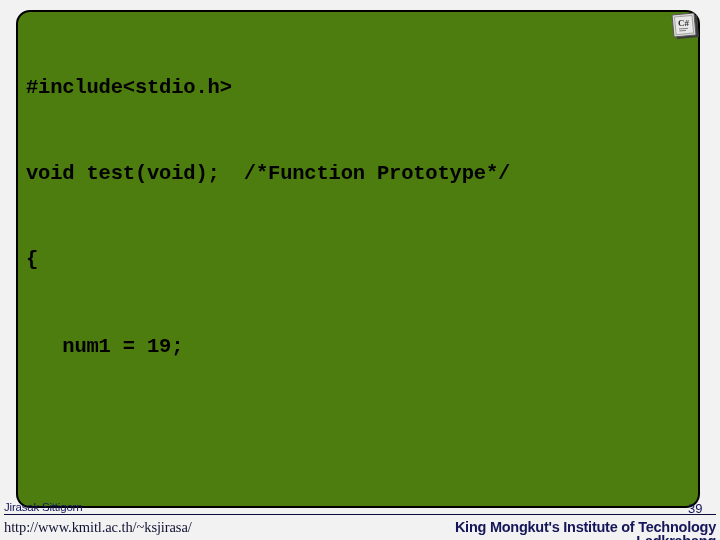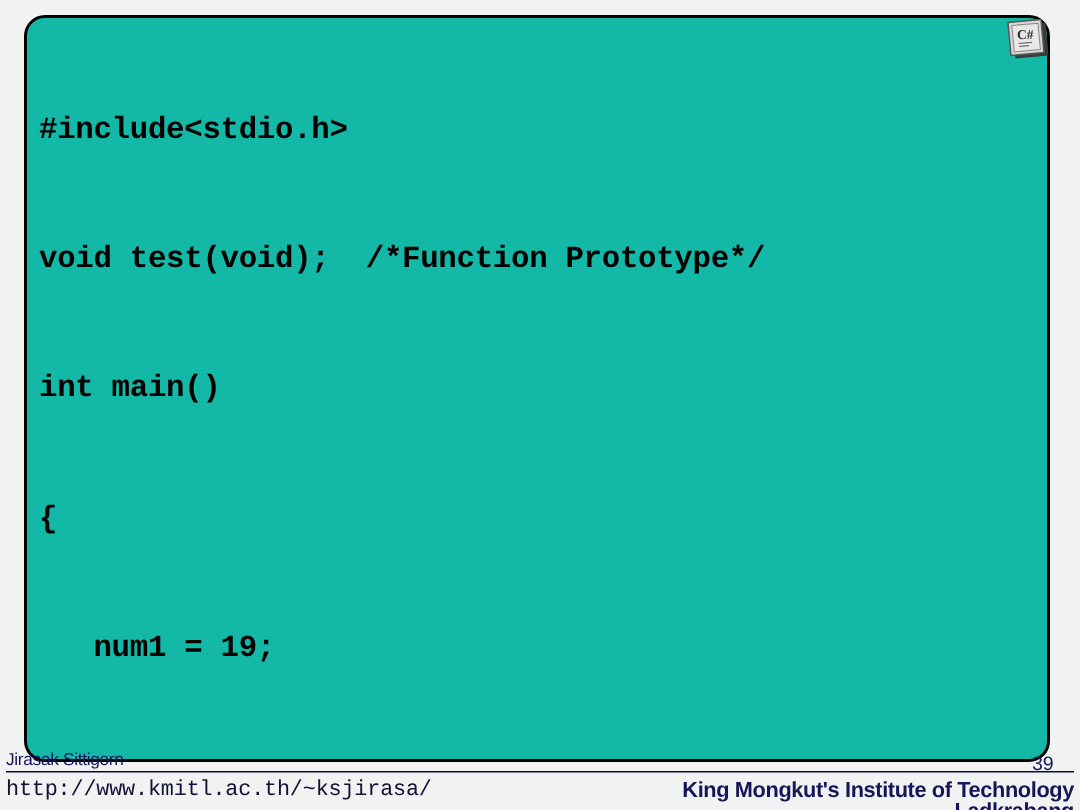--- a/index.html
+++ b/index.html
@@ -25,21 +25,21 @@
   
   .code-box {
     position: absolute;
     left: 16px;
     top: 10px;
     width: 684px;
     height: 498px;
     box-sizing: border-box;
     border: 2px solid #000000;
     border-radius: 14px;
-    background: #14b8a6;
+    background: #4d7c0f;
     overflow: hidden;
   }
 
   .code-lines {
     position: absolute;
     left: 8px;
     top: 4px;
     right: 2px;
     font-family: "Liberation Mono", "DejaVu Sans Mono", monospace;
     font-size: 20.5px;
@@ -89,21 +89,21 @@
     font-weight: normal;
     color: #15155a;
     letter-spacing: -0.2px;
     white-space: nowrap;
     z-index: 3;
   }
   .url {
     position: absolute;
     left: 4px;
     top: 519px;
-    font-family: Liberation Mono, monospace;
+    font-family: Liberation Serif, serif;
     font-size: 14.5px;
     color: #111133;
     white-space: nowrap;
     letter-spacing: -0.1px;
   }
   .page-number {
     position: absolute;
     left: 688px;
     top: 501px;
     font-family: "Liberation Sans", sans-serif;
@@ -144,21 +144,20 @@
 </style>
 </head>
 <body>
 
 <div class="slide">
 
   <div class="code-box">
     <div class="code-lines">
       <div class="code-line">#include&lt;stdio.h&gt;</div>
       <div class="code-line">void test(void);  /*Function Prototype*/</div>
-      <div class="code-line">int main()</div>
       <div class="code-line">{</div>
       <div class="code-line">   num1 = 19;</div>
       
       
       
       
       
       
       
       

